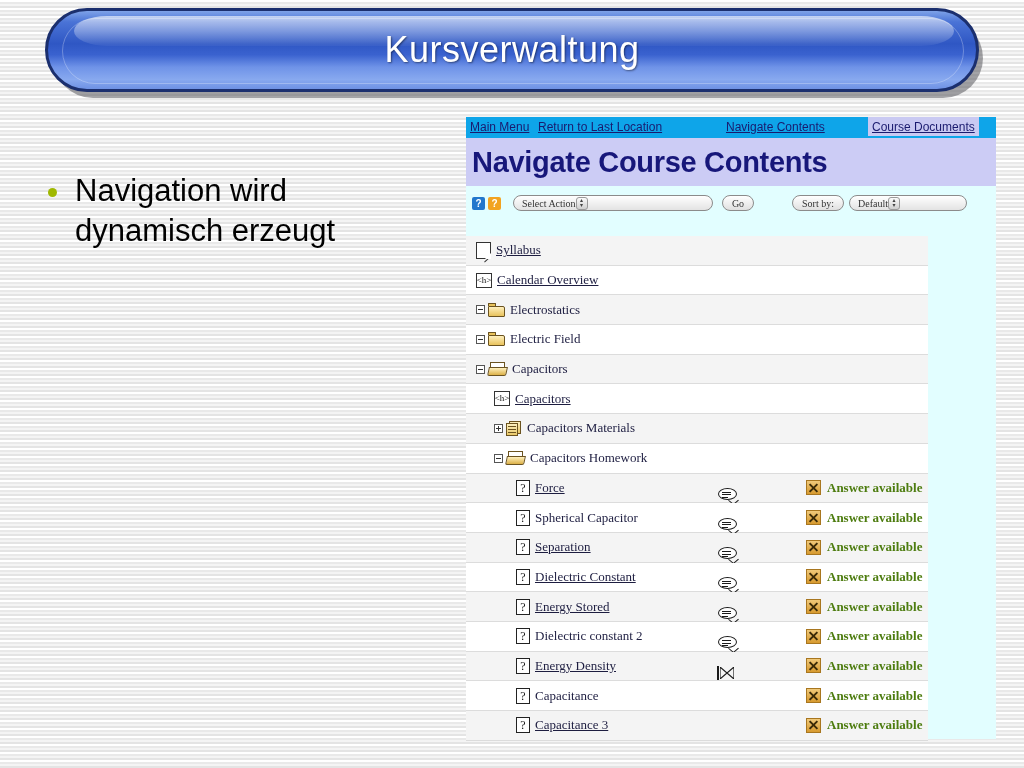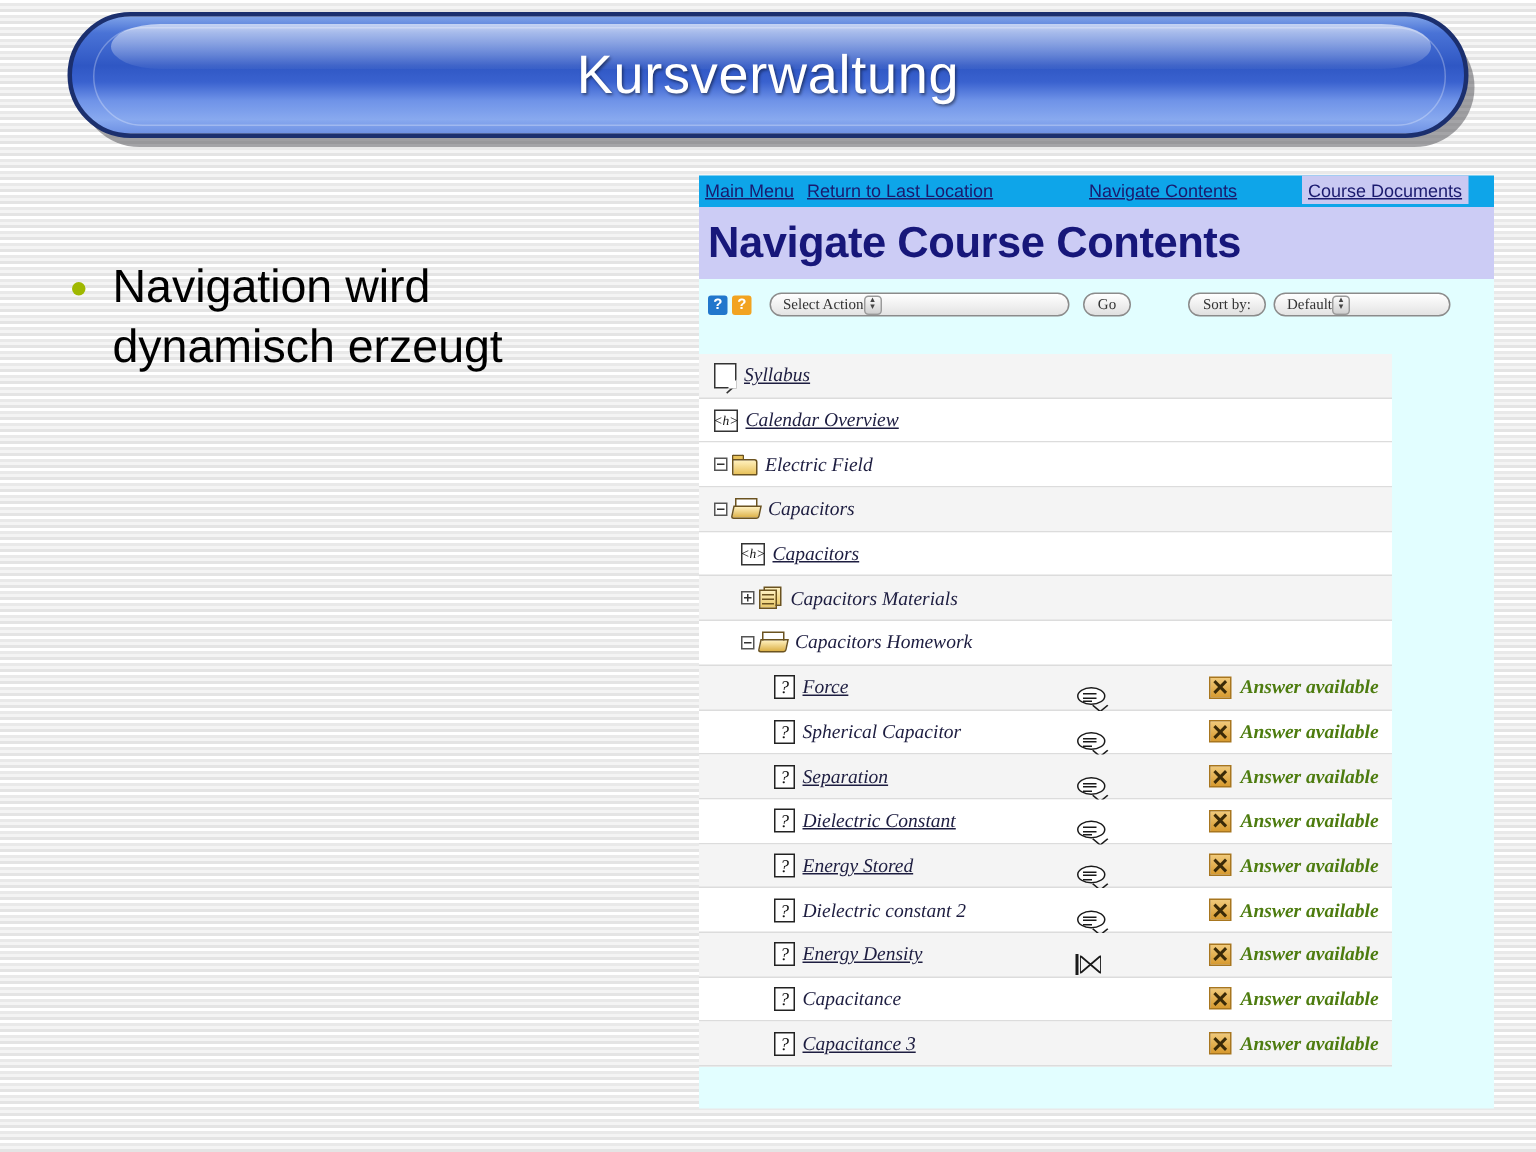--- a/index.html
+++ b/index.html
@@ -254,21 +254,20 @@
     width: 462px;
     background: #ffffff;
   }
   .trow {
     position: relative;
     height: 29.7px;
     display: flex;
     align-items: center;
     border-bottom: 1px solid #dcdcdc;
     box-sizing: border-box;
-    font-style: italic;
   }
   .trow.alt { background: #f4f4f4; }
   .trow.plain { background: #ffffff; }
 
   .tlabel {
     color: #1d1d40;
     font-size: 13px;
     font-family: "Liberation Serif", serif;
     white-space: nowrap;
   }
@@ -563,20 +562,31 @@
         </span>
         <span class="tlabel link">Syllabus</span>
       </div>
       <div class="trow plain">
         <span style="display:inline-block;width:10px"></span>
         <span class="icon-box">
           <span class="ic-html">&lt;h&gt;</span>
         </span>
         <span class="tlabel link">Calendar Overview</span>
       </div>
+      <div class="trow alt">
+        <span style="display:inline-block;width:10px"></span>
+        <span class="expander"></span>
+        <span class="icon-box">
+          <span class="ic-folder">
+            <span class="tab"></span>
+            <span class="body"></span>
+          </span>
+        </span>
+        <span class="tlabel">Electrostatics</span>
+      </div>
       <div class="trow plain">
         <span style="display:inline-block;width:10px"></span>
         <span class="expander"></span>
         <span class="icon-box">
           <span class="ic-folder">
             <span class="tab"></span>
             <span class="body"></span>
           </span>
         </span>
         <span class="tlabel">Electric Field</span>

